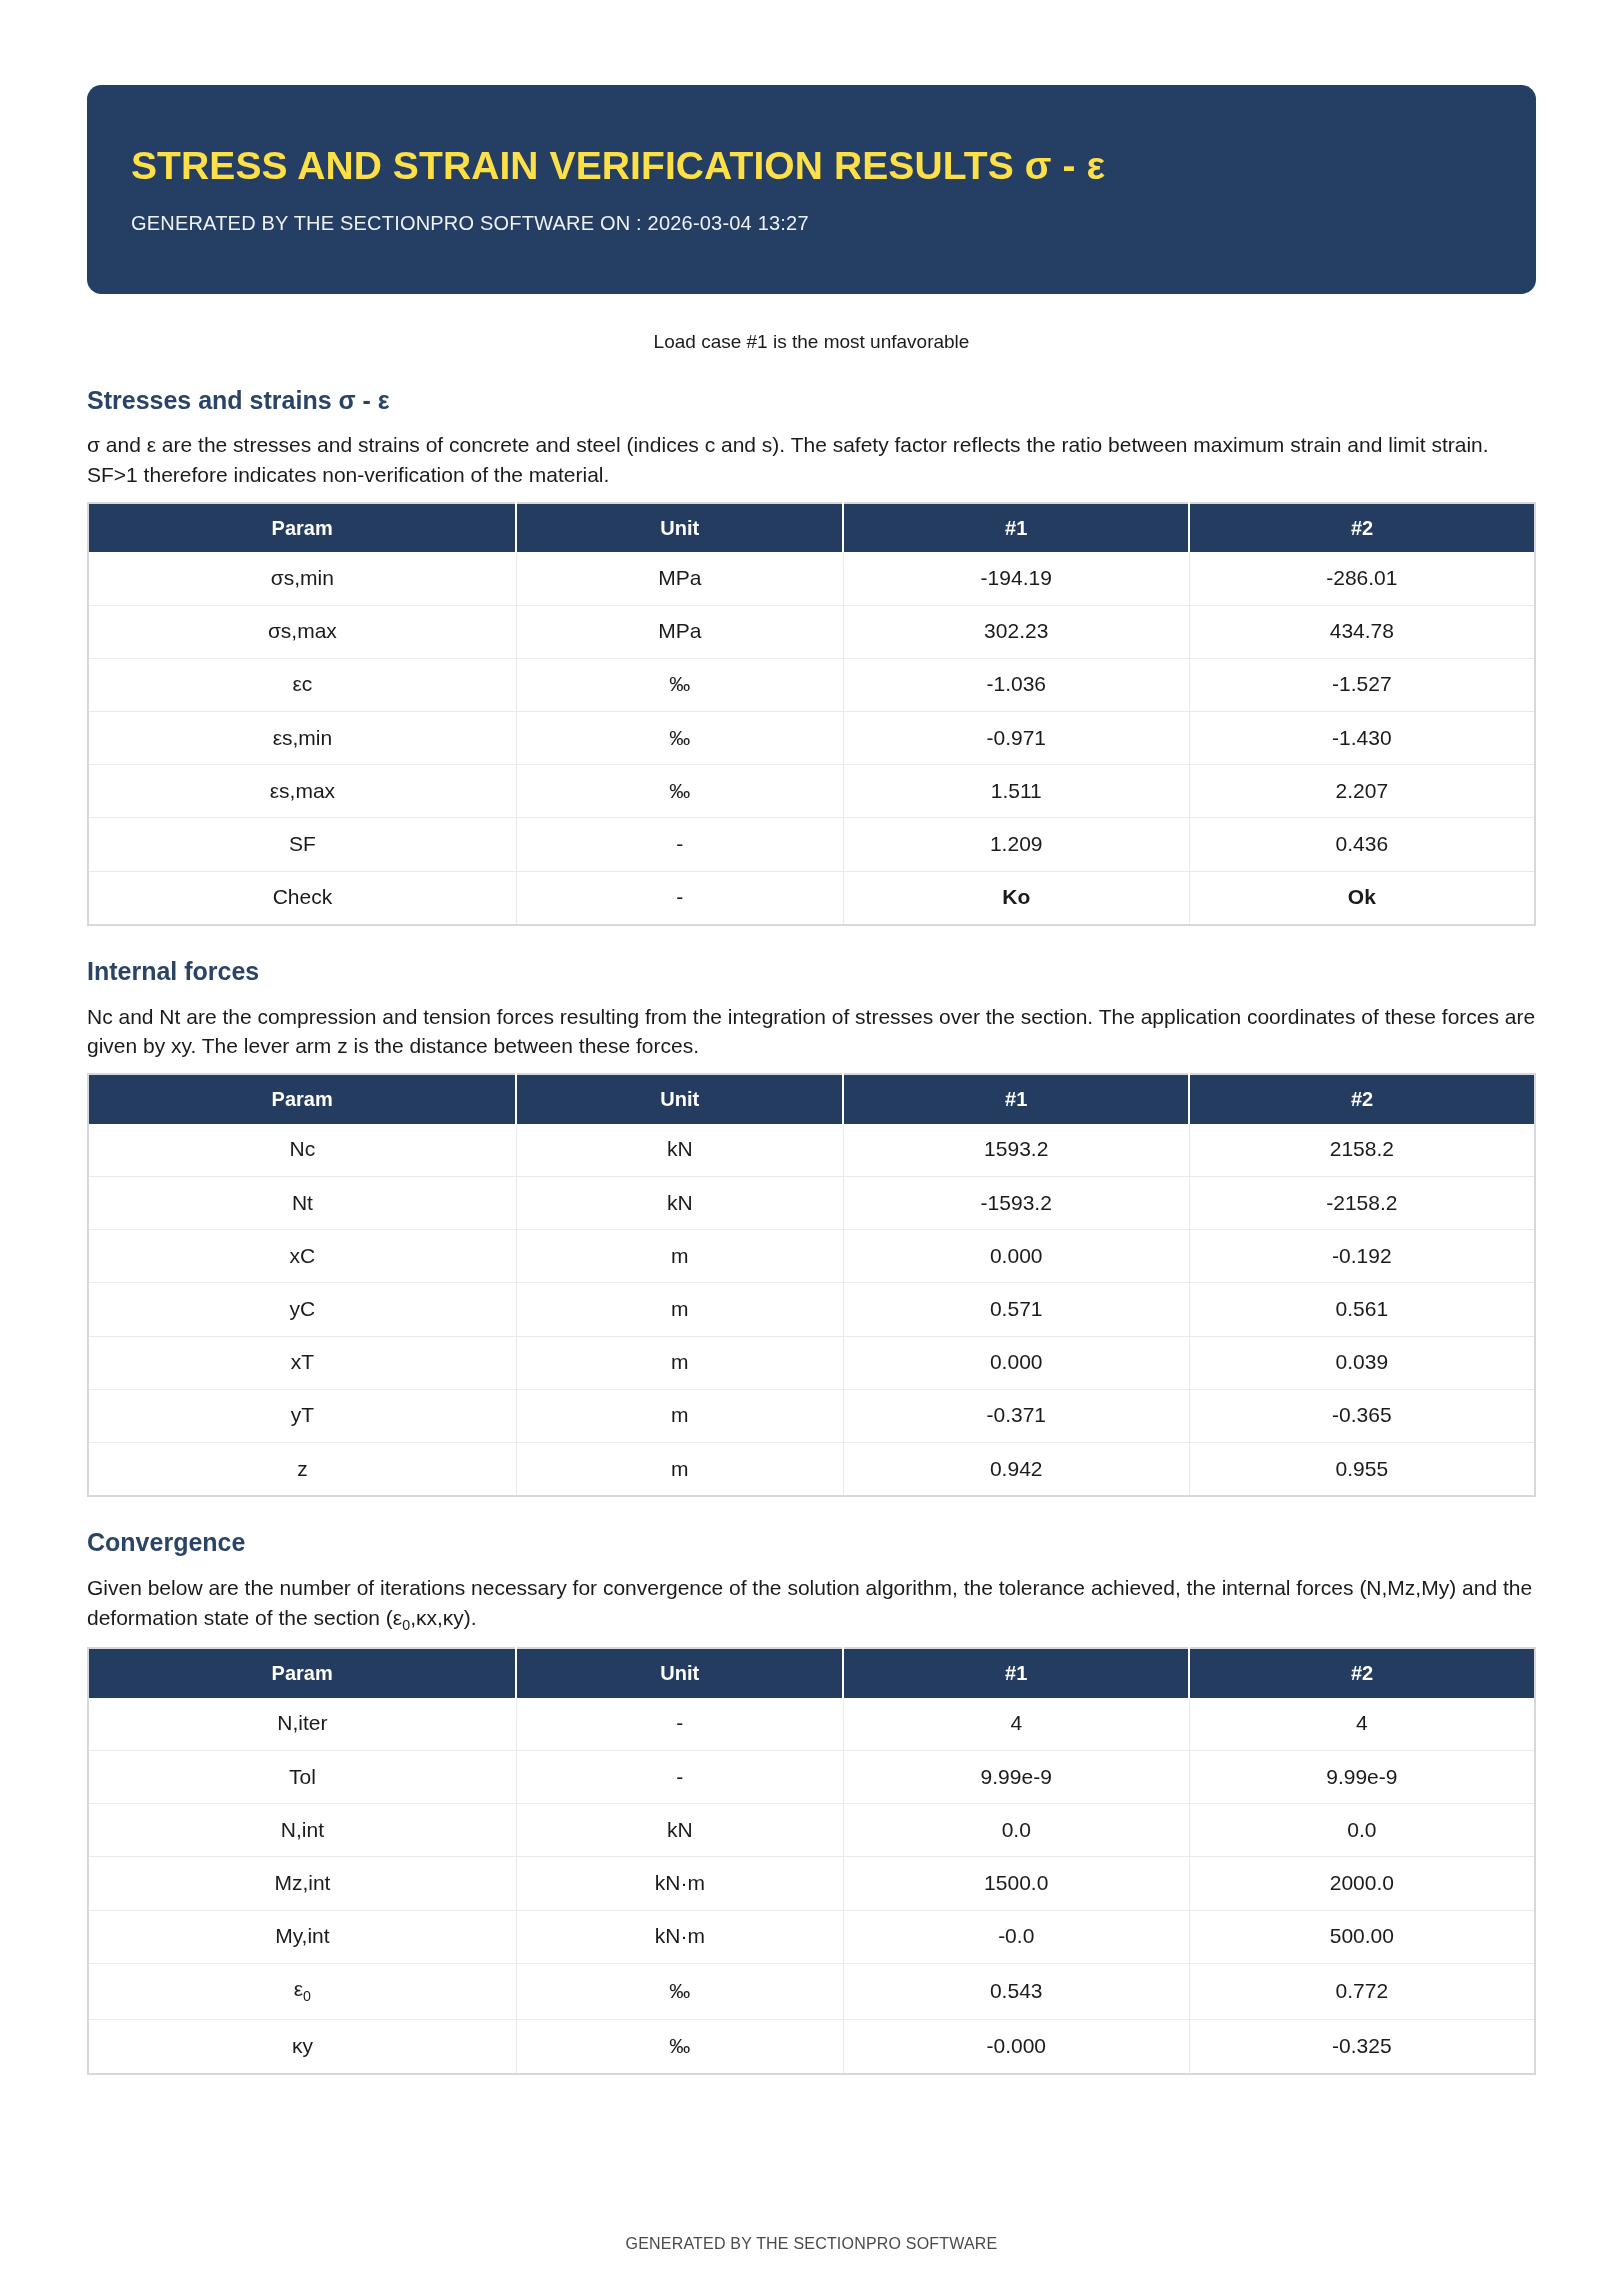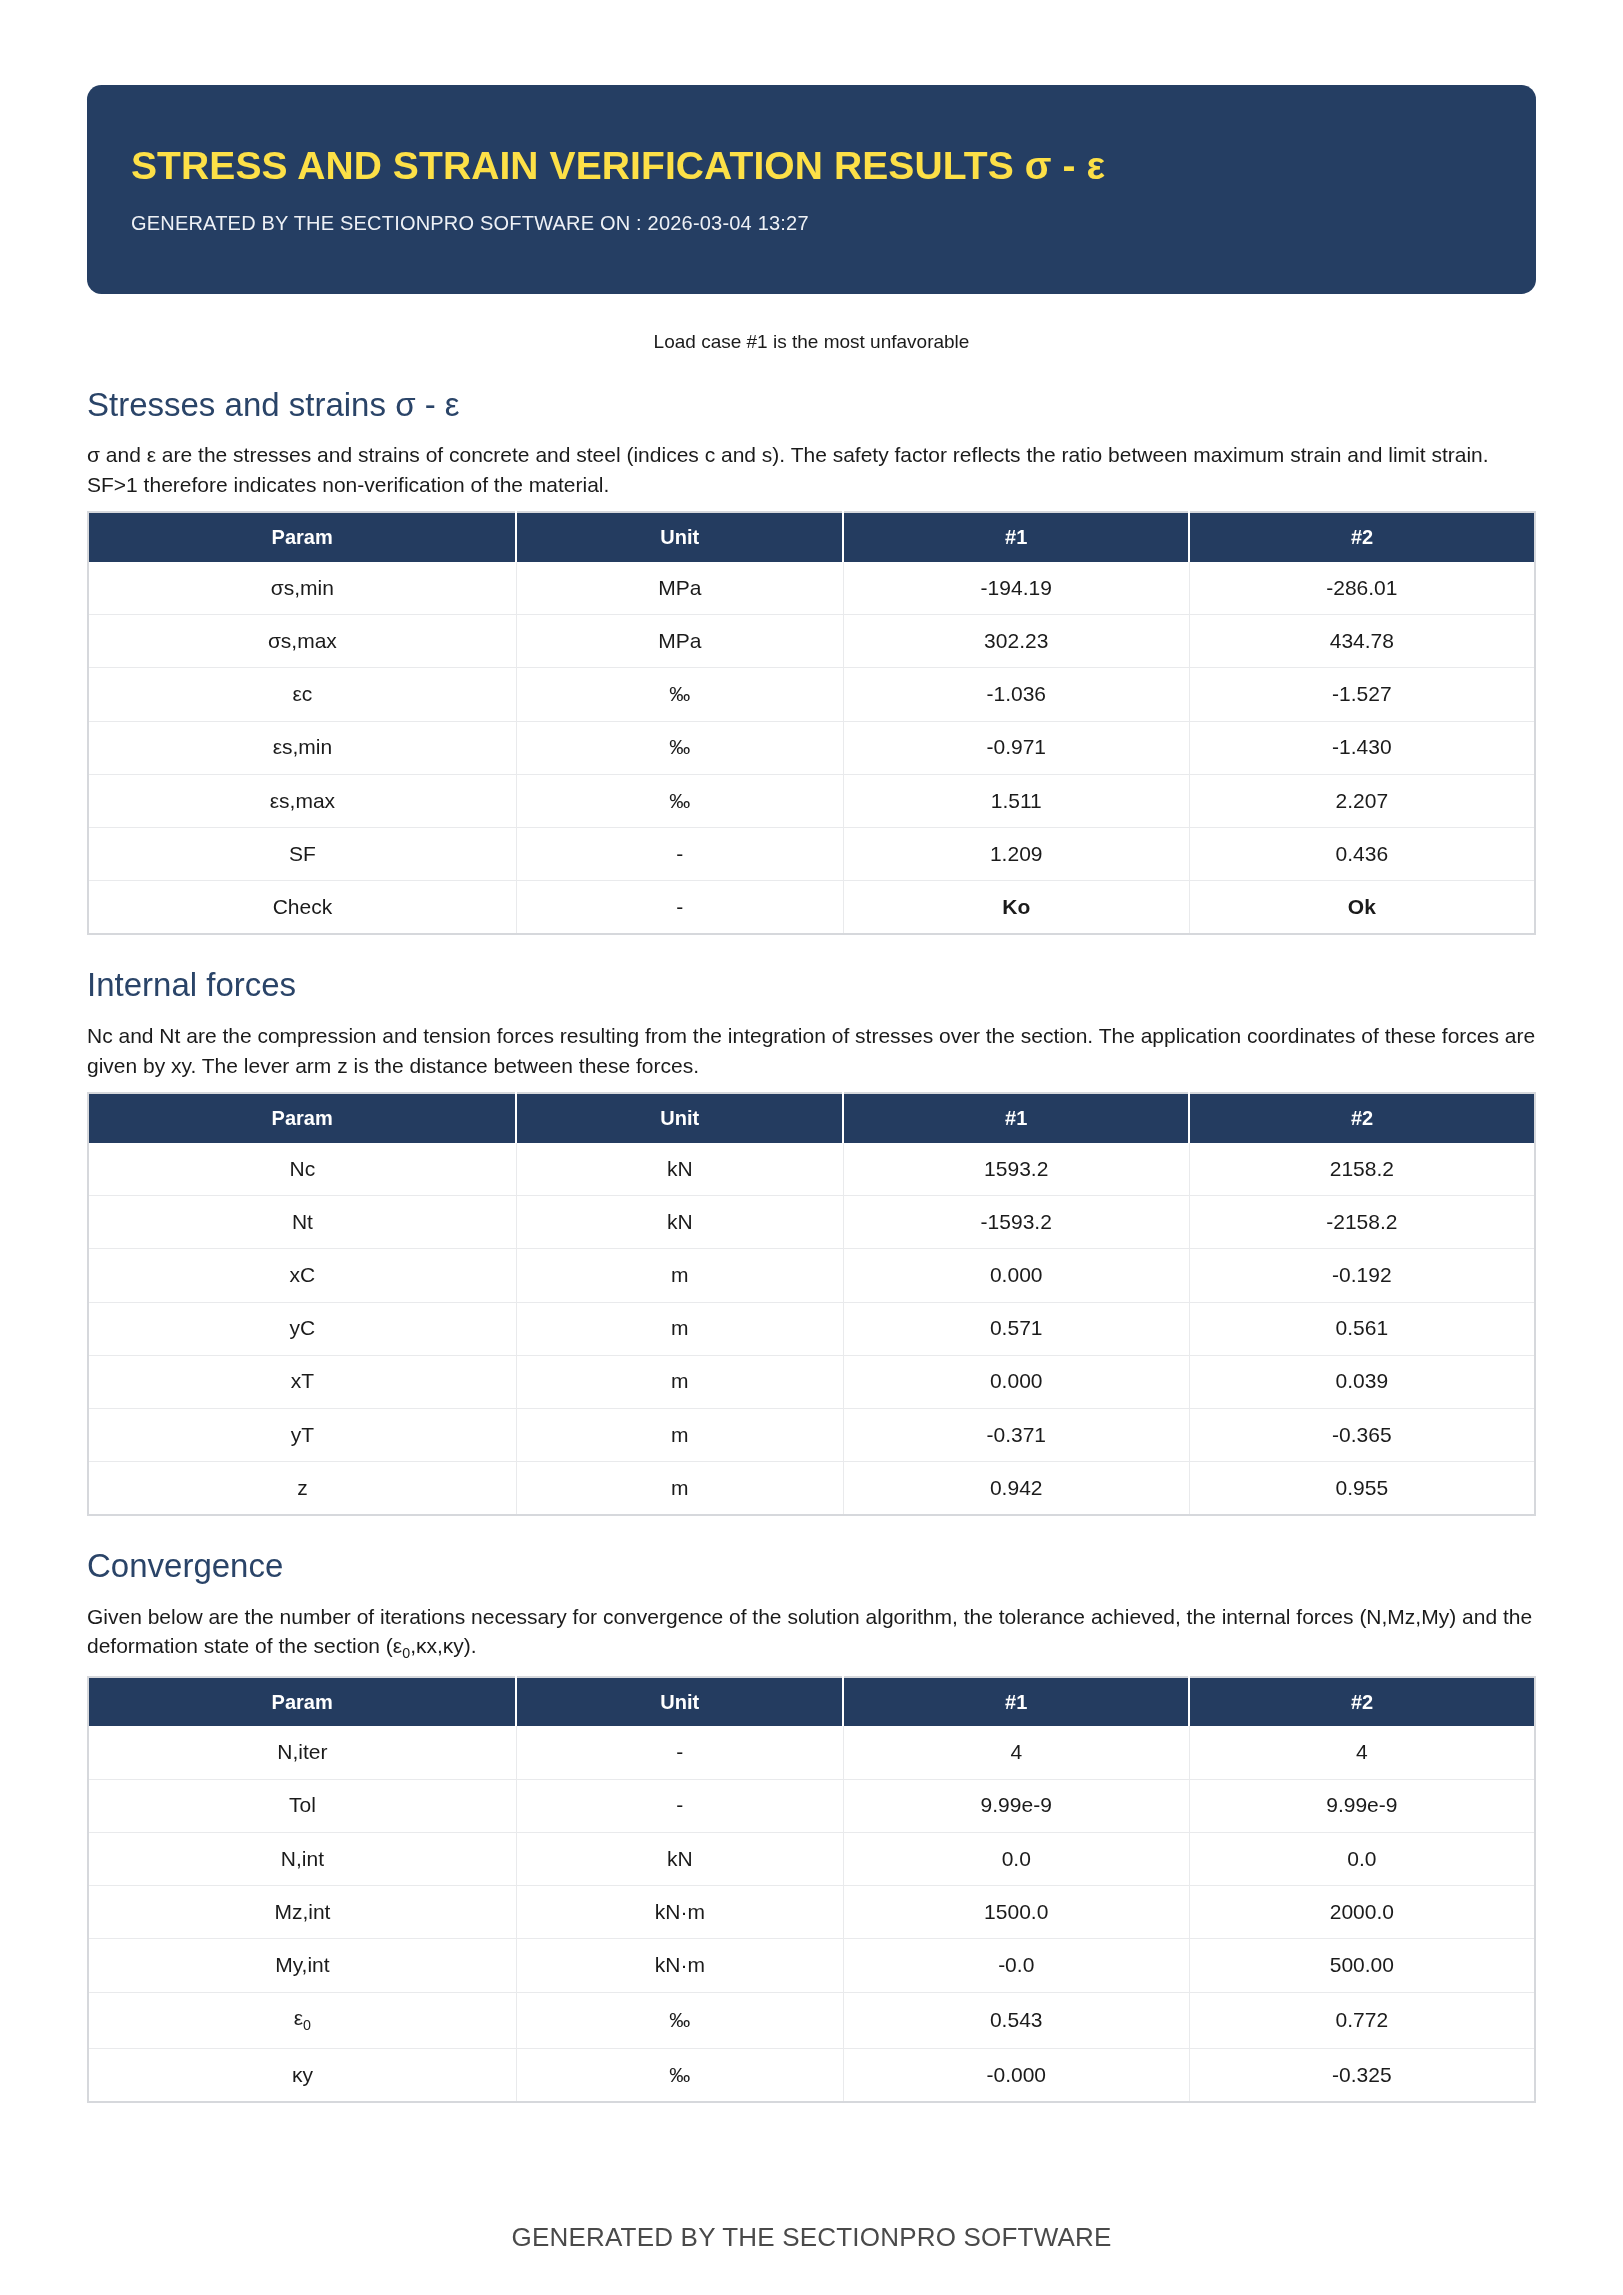--- a/index.html
+++ b/index.html
@@ -63,22 +63,22 @@
   
   .content{padding-top:34px;flex:1 1 auto;}
   .intro{
     font-size:19px;
     line-height:1.45;
     margin:0 0 29px 0;
     text-align:center;
   }
   h2.section-title{
     color:var(--heading);
-    font-size:33px;
-    font-weight:normal;
+    font-size:25px;
+    font-weight:bold;
     margin:0 0 15.7px 0;
     line-height:1.2;
   }
   .section + .section{margin-top:30px;}
   .desc{
     font-size:21px;
     line-height:1.42;
     margin:0 0 11.8px 0;
     max-width:1449px;
   }
@@ -126,21 +126,21 @@
   td.cell-ko{color:var(--ko);font-weight:bold;}
   td.cell-ok{color:var(--ok);font-weight:bold;}
   td sub{font-size:.68em;}
 
   
   .footer{
     margin-top:auto;
     padding:25px 0 42px 0;
     text-align:center;
     color:var(--footer);
-    font-size:26px;
+    font-size:16px;
     letter-spacing:0.2px;
   }
 </style>
 </head>
 <body>
 
 <div class="page">
 
   <div class="banner">
     <div class="banner-title">STRESS AND STRAIN VERIFICATION RESULTS σ - ε</div>

